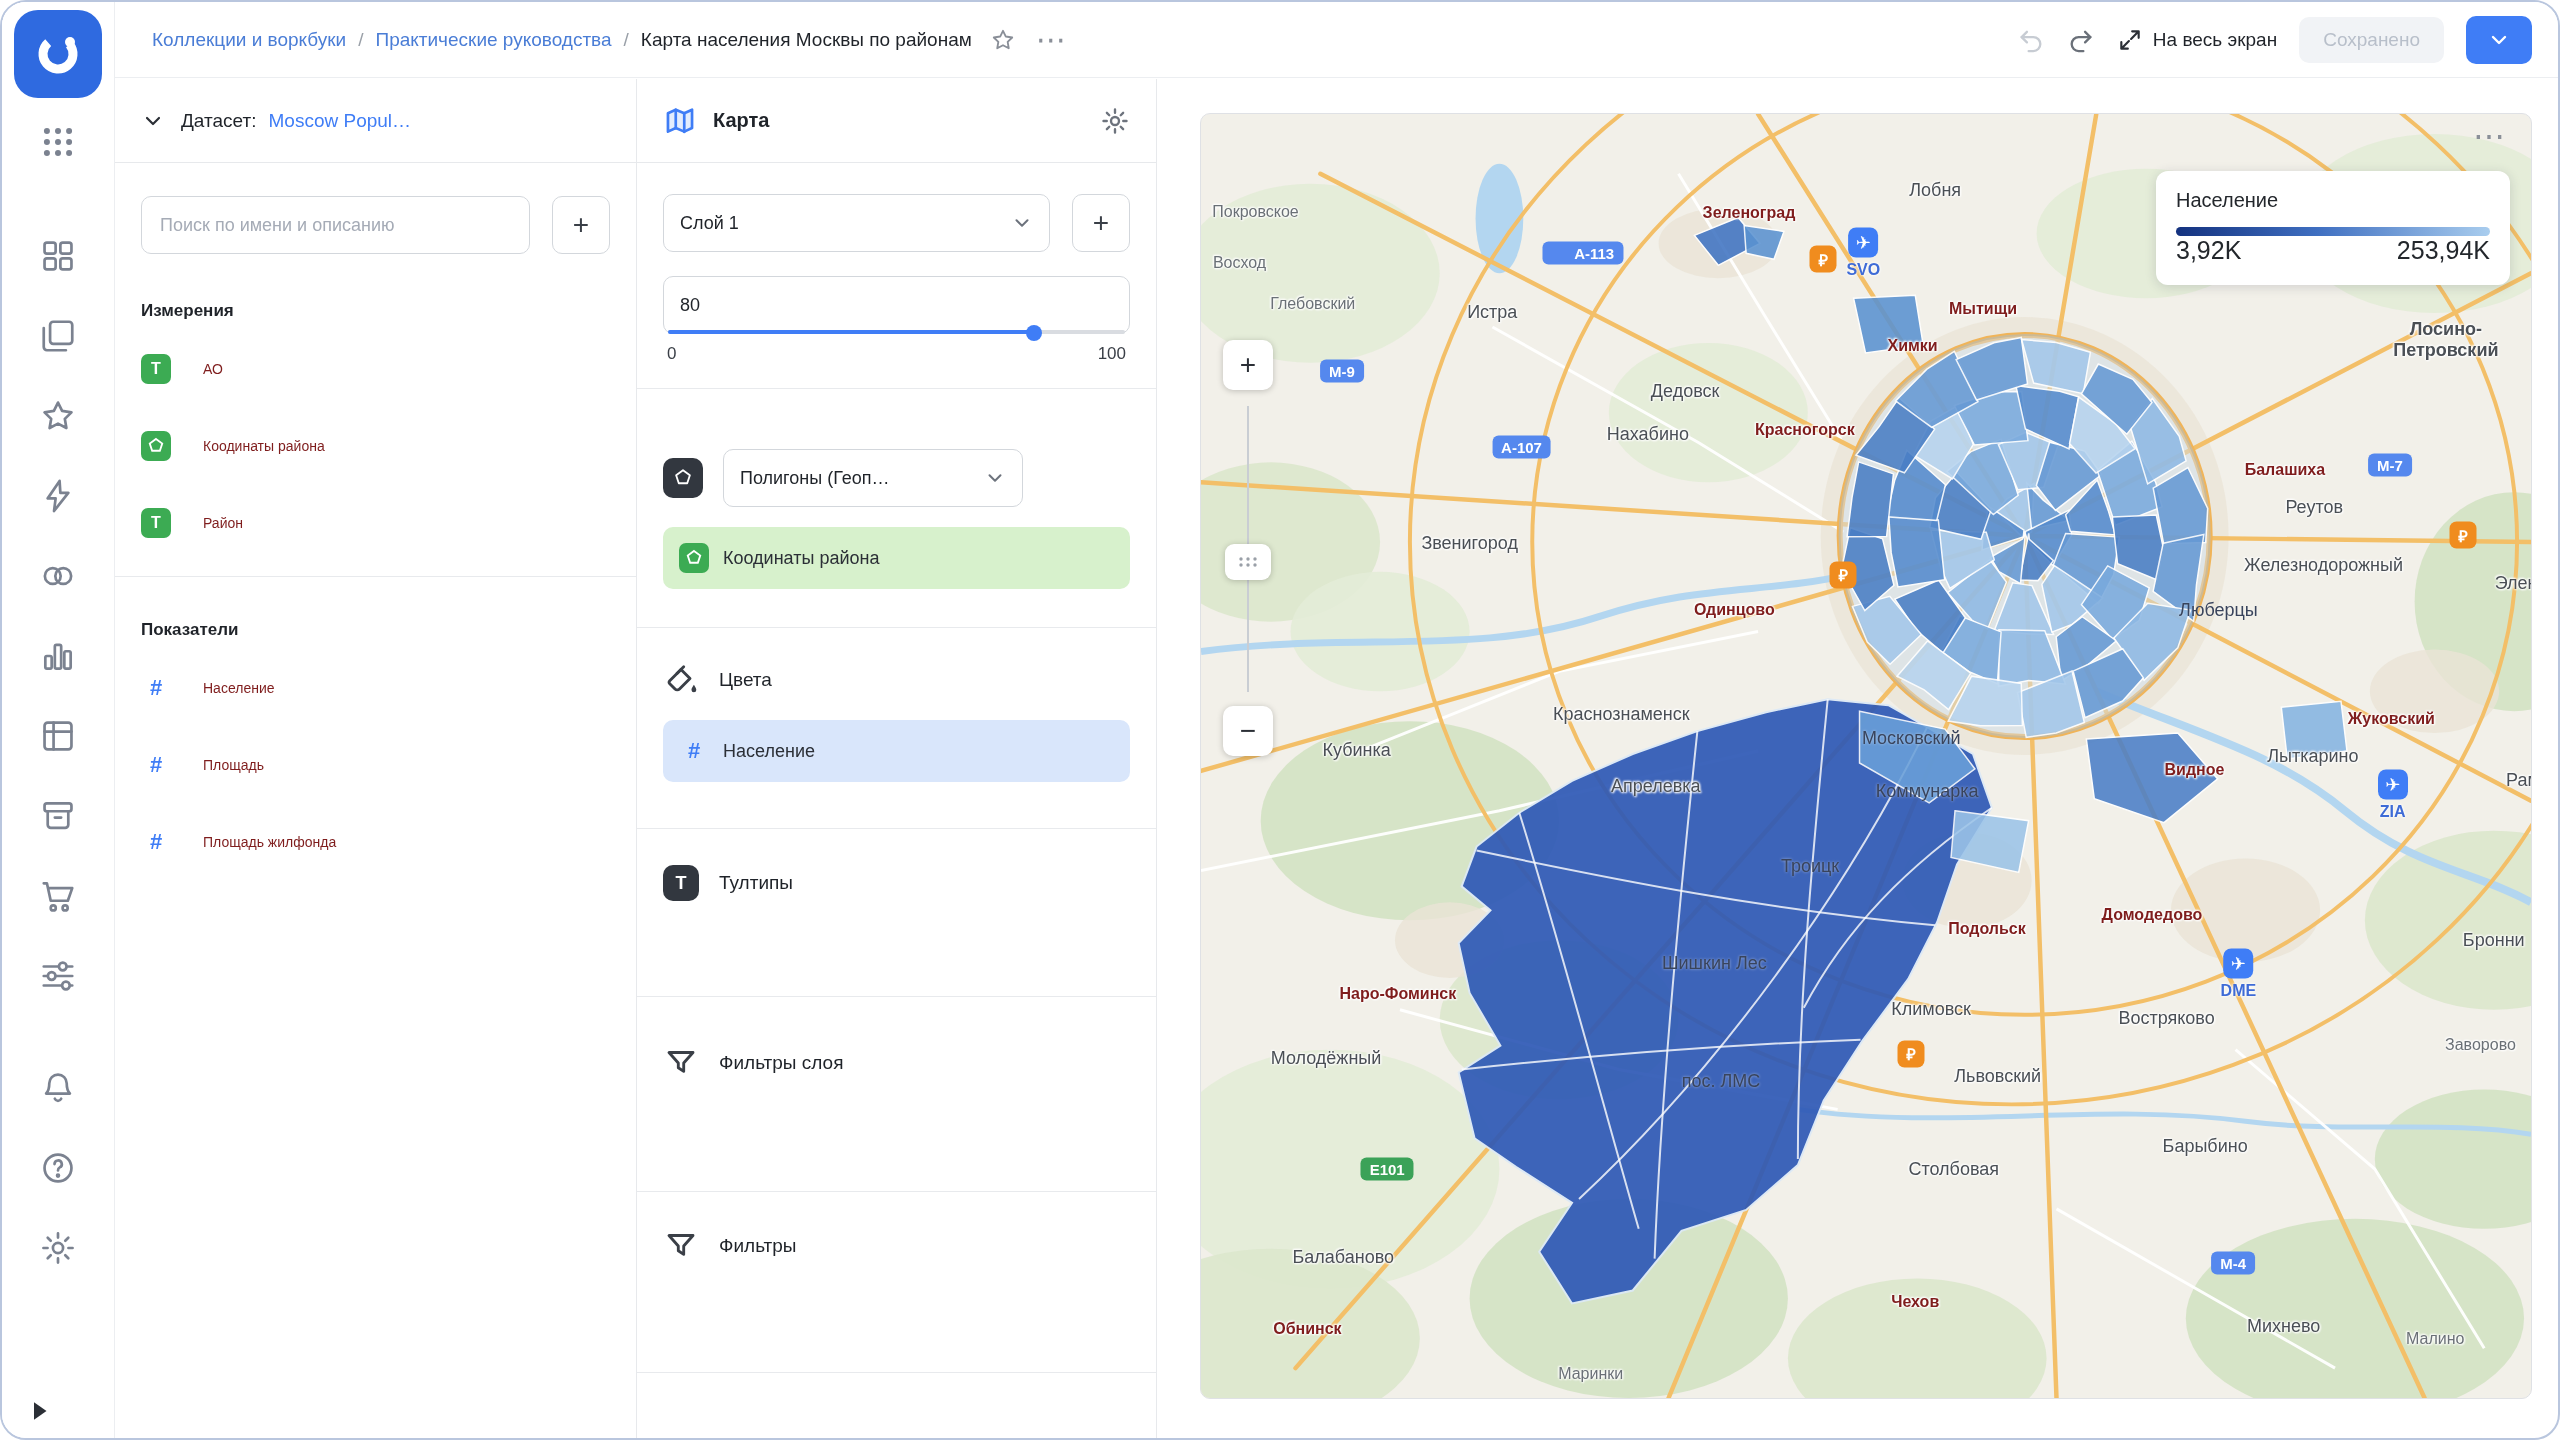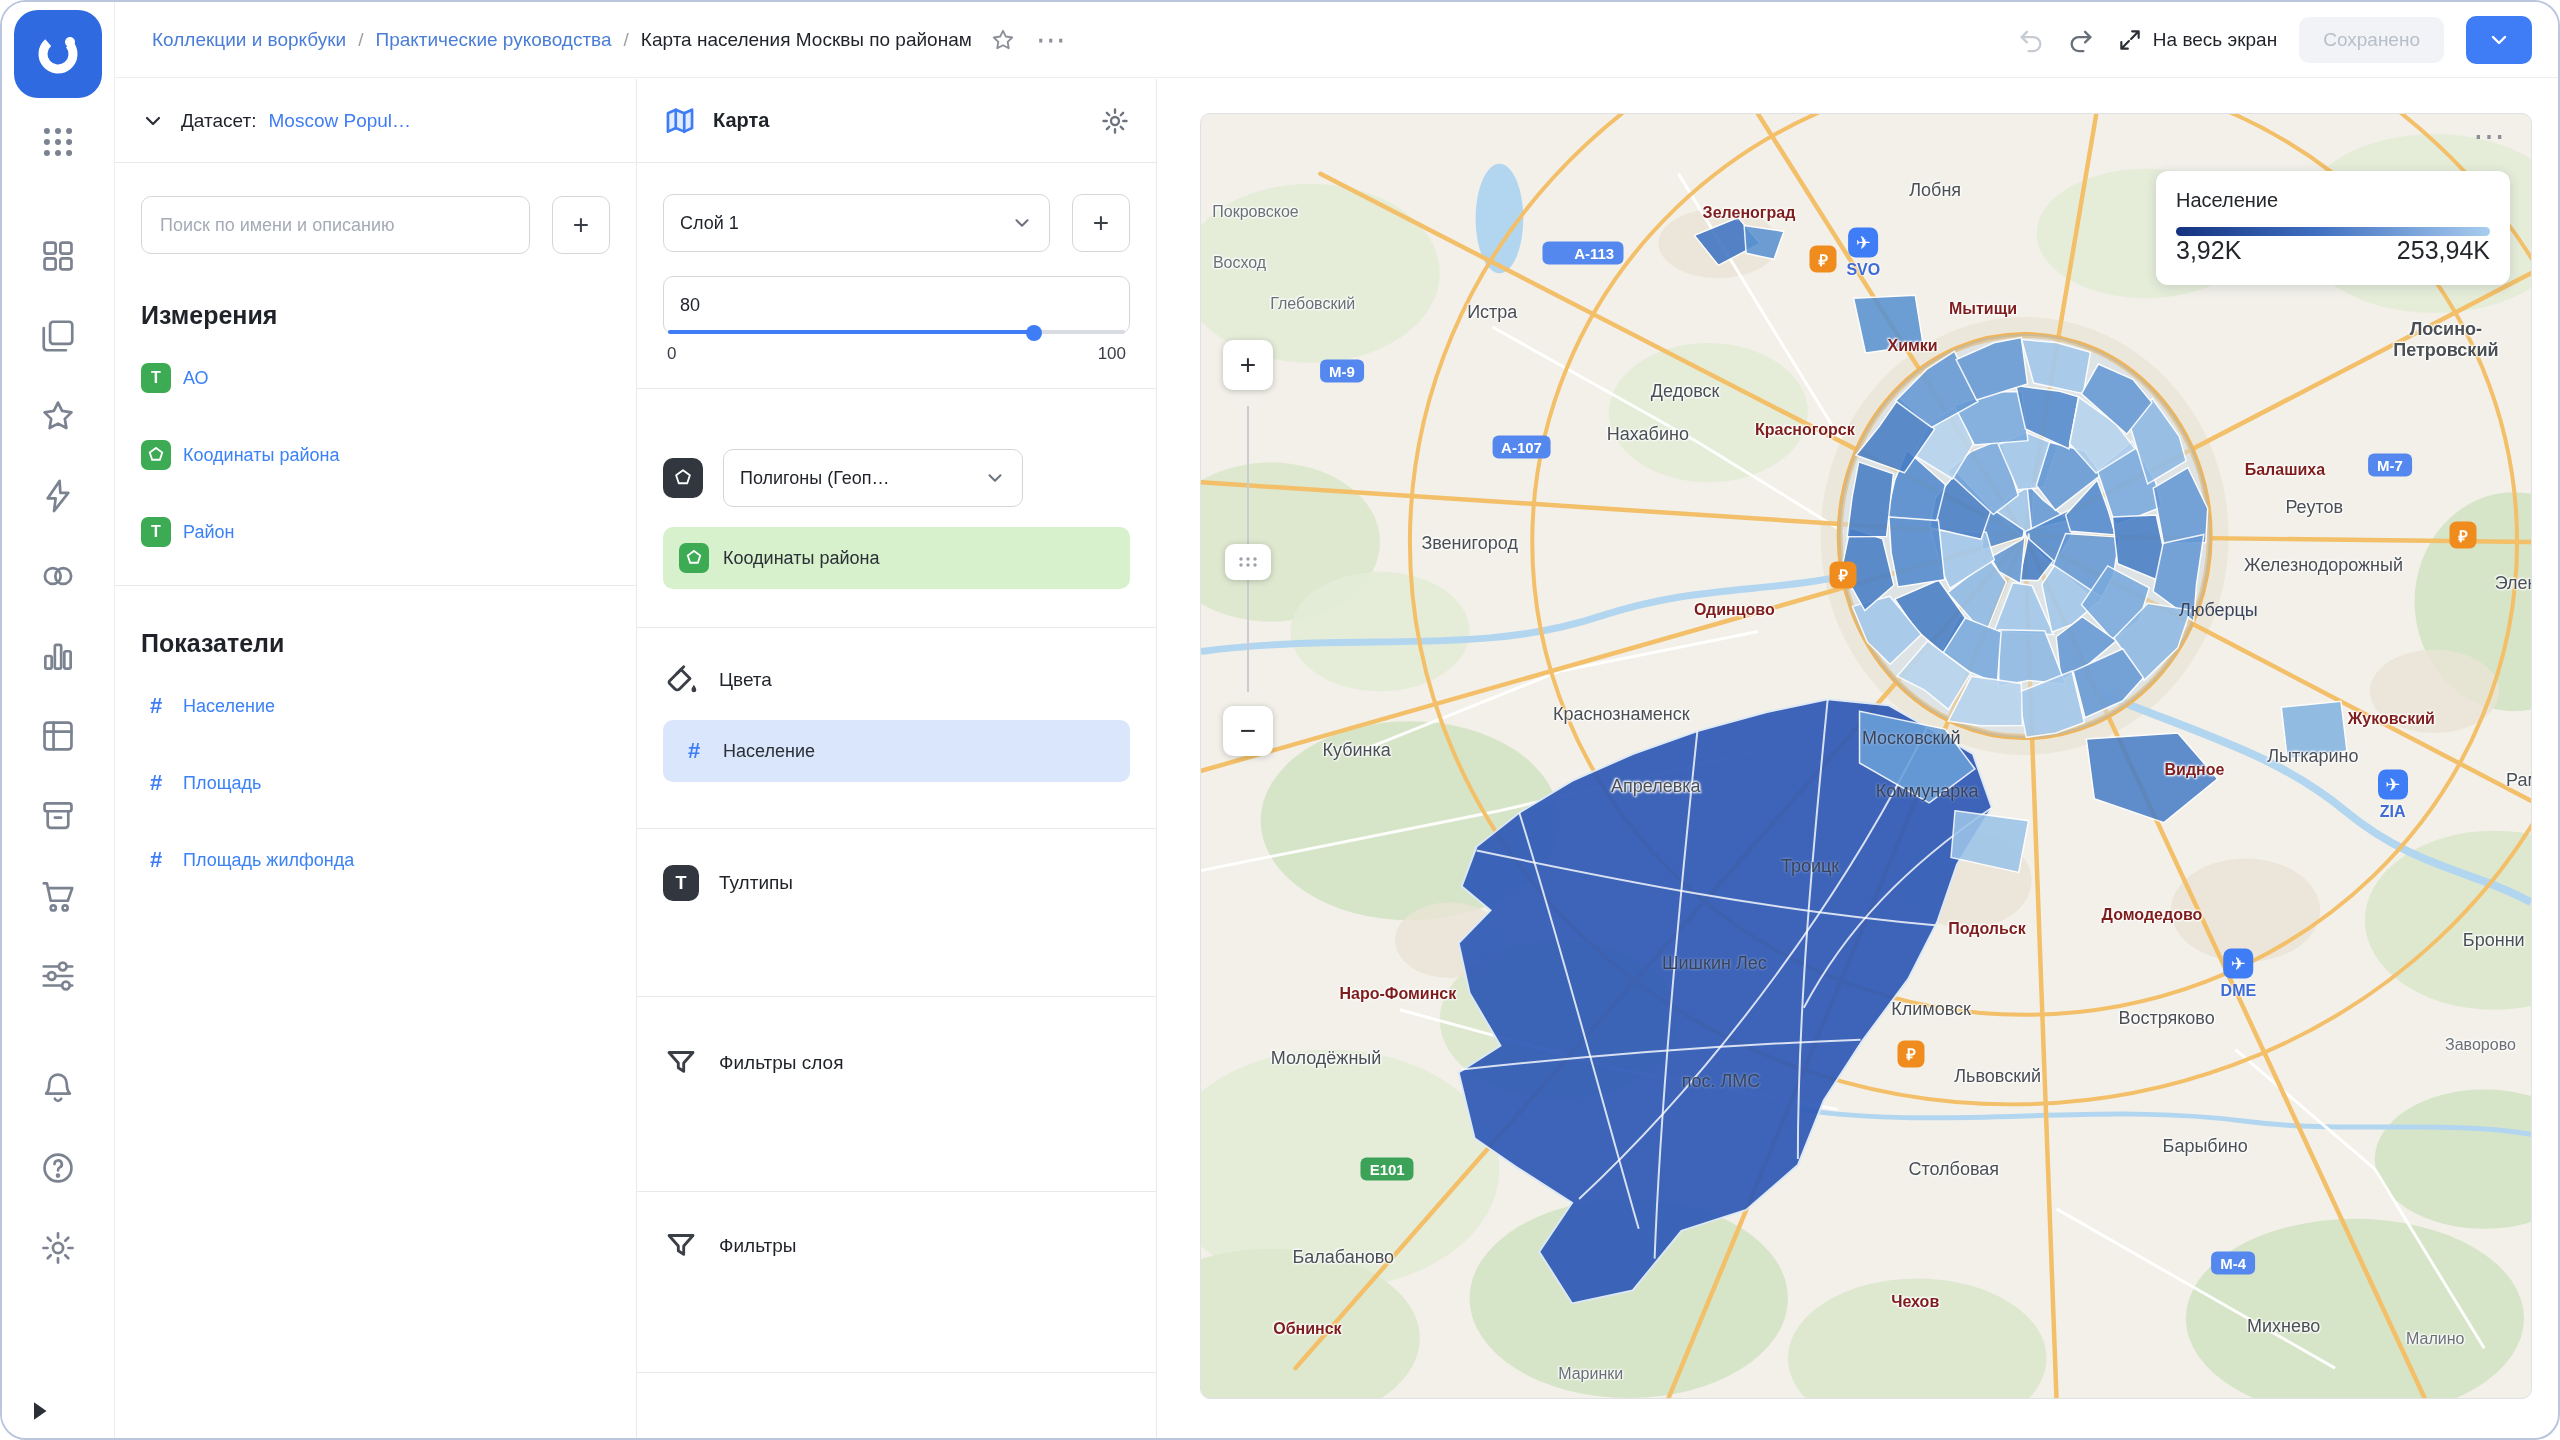--- a/index.html
+++ b/index.html
@@ -48,29 +48,29 @@
   .dp-header .chev{width:24px;height:24px;color:#2b2f36;cursor:pointer}
   .dp-label{font-size:19px;margin-left:16px}
   .dp-dataset{font-size:19px;color:#3f7df6;margin-left:12px;white-space:nowrap;overflow:hidden;
               text-overflow:ellipsis;max-width:300px;cursor:pointer}
   .search-row{display:flex;align-items:flex-start;margin:33px 26px 0}
   .search-input{flex:1;height:58px;border:1px solid #d3d7dc;border-radius:10px;padding:0 18px;font-size:18px;
                 font-family:inherit;color:#1f2329;outline:none}
   .search-input::placeholder{color:#a5abb6}
   .add-btn{width:58px;height:58px;margin-left:22px;border:1px solid #d3d7dc;border-radius:10px;background:#fff;
            font-size:28px;color:#3a3f47;cursor:pointer;display:grid;place-items:center;font-family:inherit}
-  .sec-title{font-size:25px;font-weight:bold;margin:47px 26px 0;color:#1f2329}
+  .sec-title{font-size:17px;font-weight:bold;margin:47px 26px 0;color:#1f2329}
   .sec-title.m2{margin-top:43px}
   .field-list{margin-top:24px}
   .field-row{height:48px;display:flex;align-items:center;padding:0 26px;margin-bottom:29px;cursor:pointer}
   .fic{width:30px;height:30px;border-radius:7px;display:grid;place-items:center;flex:none}
   .fic.green{background:#3cab53;color:#fff;font-size:16px;font-weight:bold}
   .fic.green svg{width:20px;height:20px}
   .fic.hash{color:#3f7df6;font-size:22px;font-weight:bold;background:transparent}
-  .field-label{font-size:18px;margin-left:12px;color:#3b82f6}
+  .field-label{font-size:14px;margin-left:32px;color:#7f1d1d}
   .hr{border-top:1px solid #e8eaed}
   .dp-hr{margin-top:16px}
 
   
   .layer-panel{position:absolute;left:635px;top:77px;width:520px;bottom:0;background:#fff;
                border-right:1px solid #e7e9ec;z-index:10}
   .lp-header{height:84px;display:flex;align-items:center;padding:0 26px;border-bottom:1px solid #e7e9ec}
   .lp-map-ic{width:34px;height:34px;color:#3f7df6}
   .lp-title{font-size:20px;margin-left:16px;font-weight:bold}
   .lp-gear{margin-left:auto;width:30px;height:30px;color:#6d737d;cursor:pointer}

